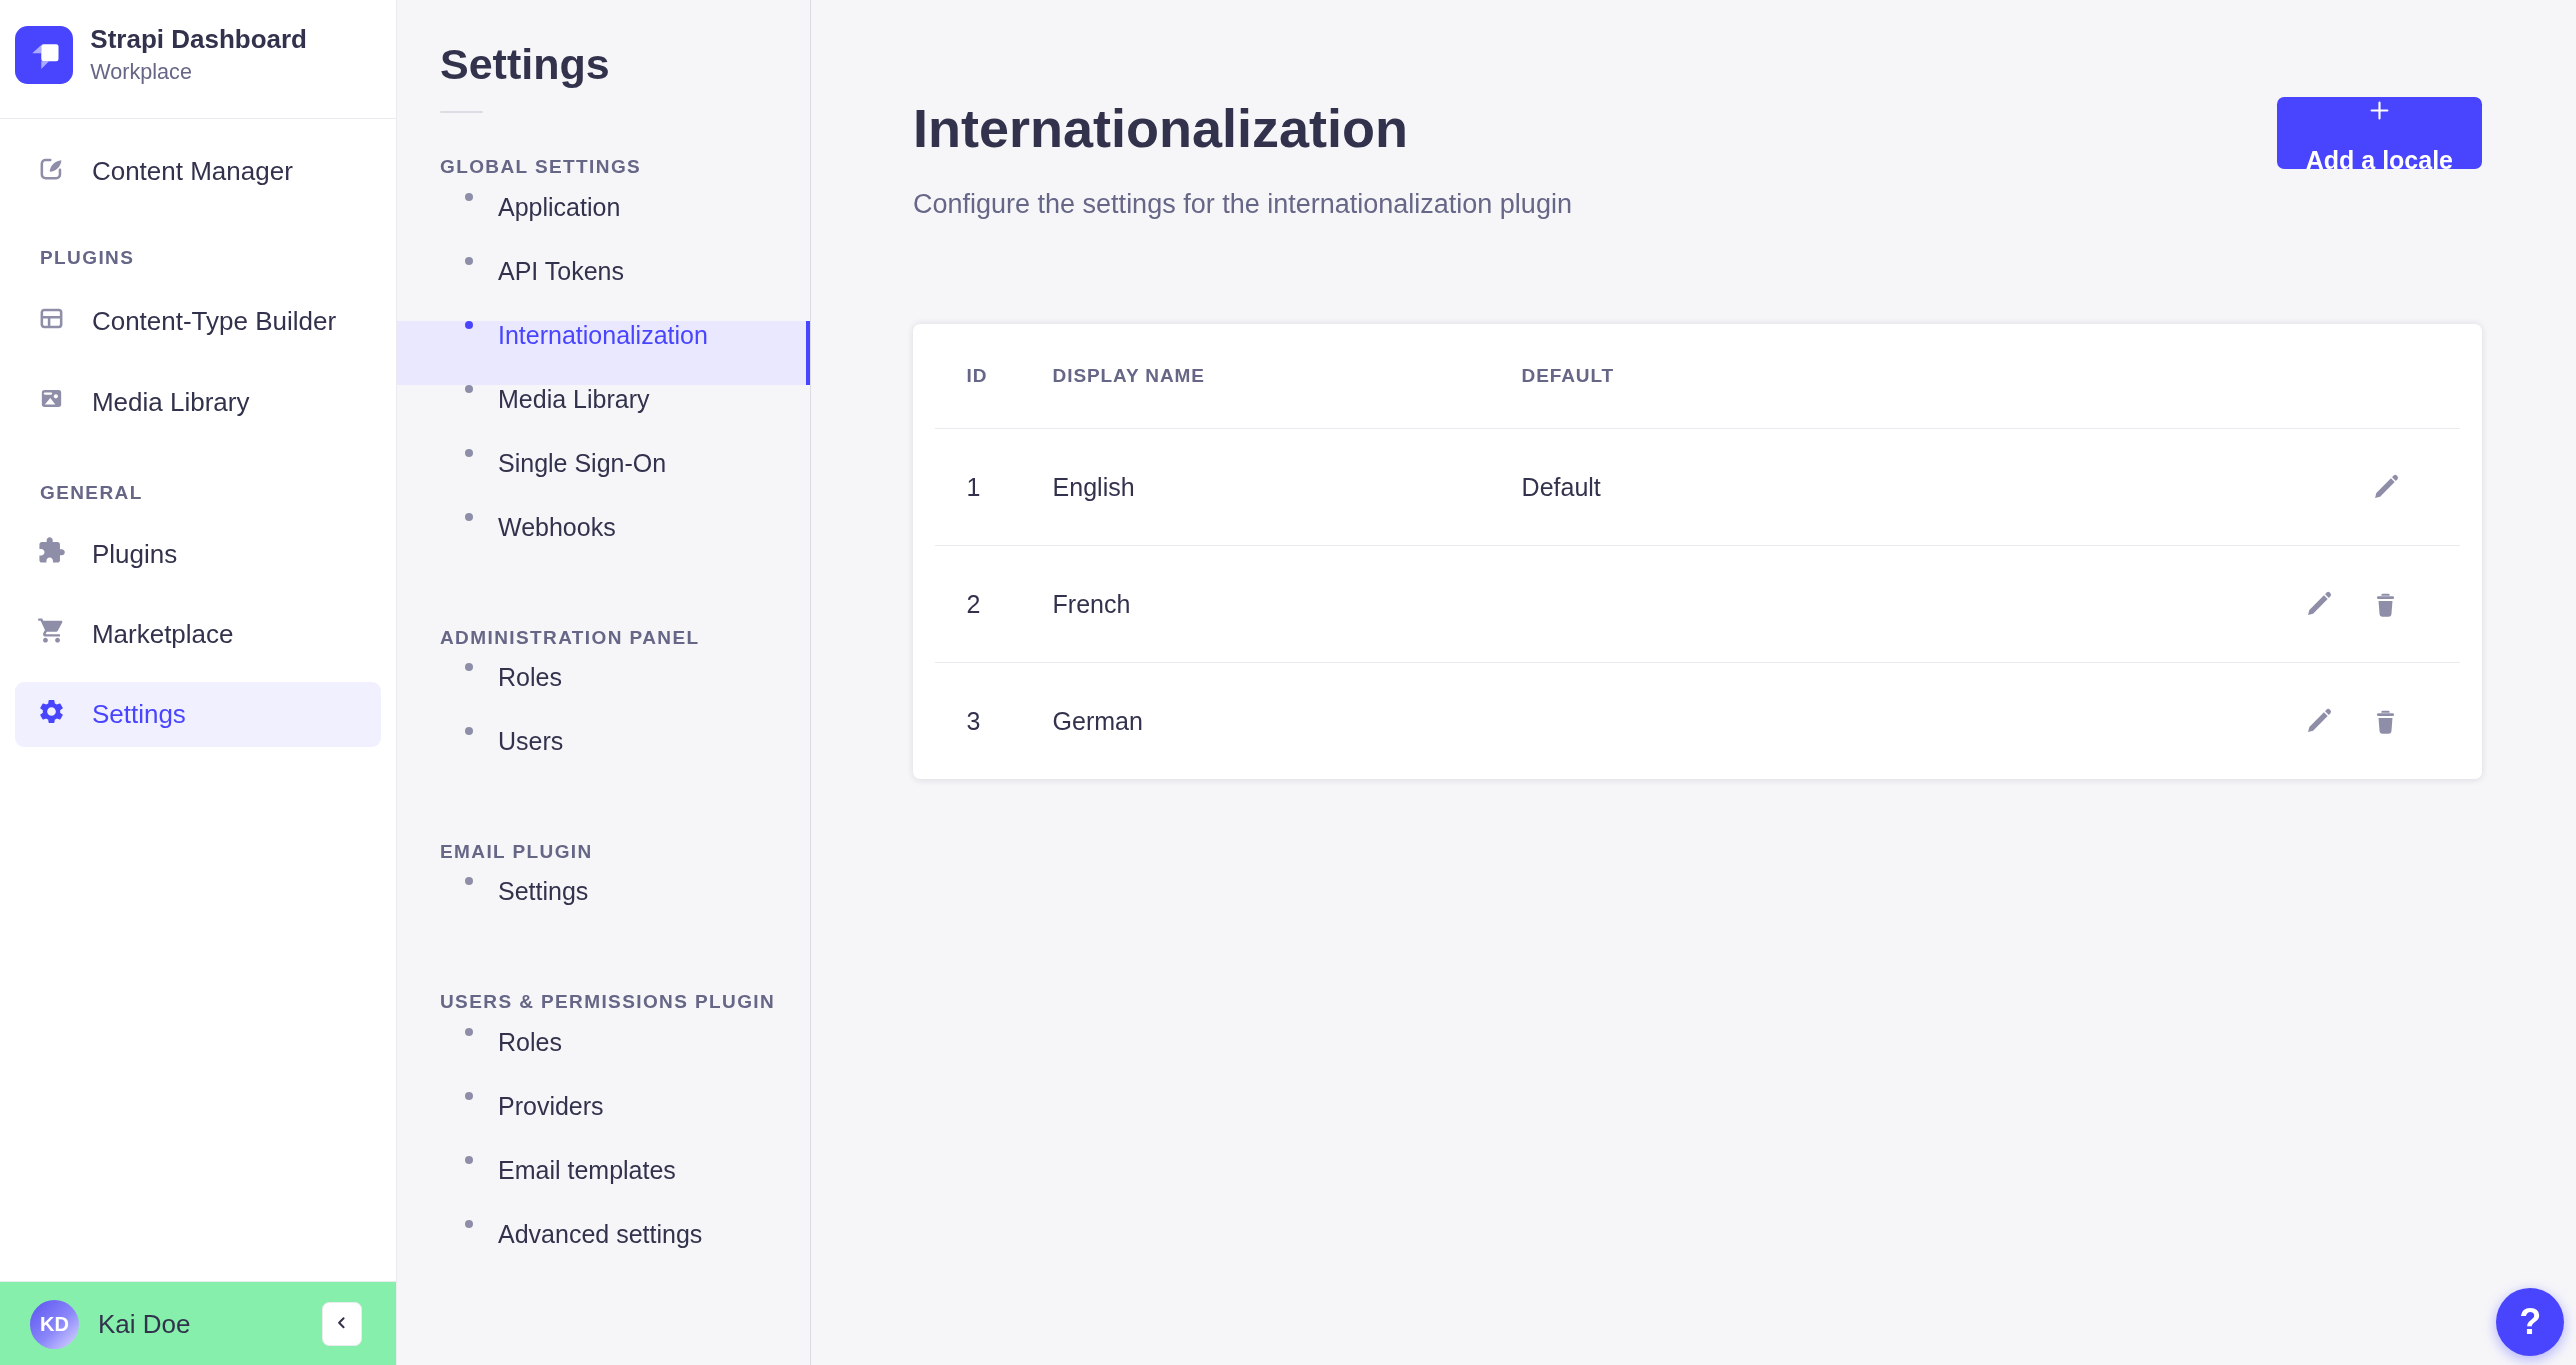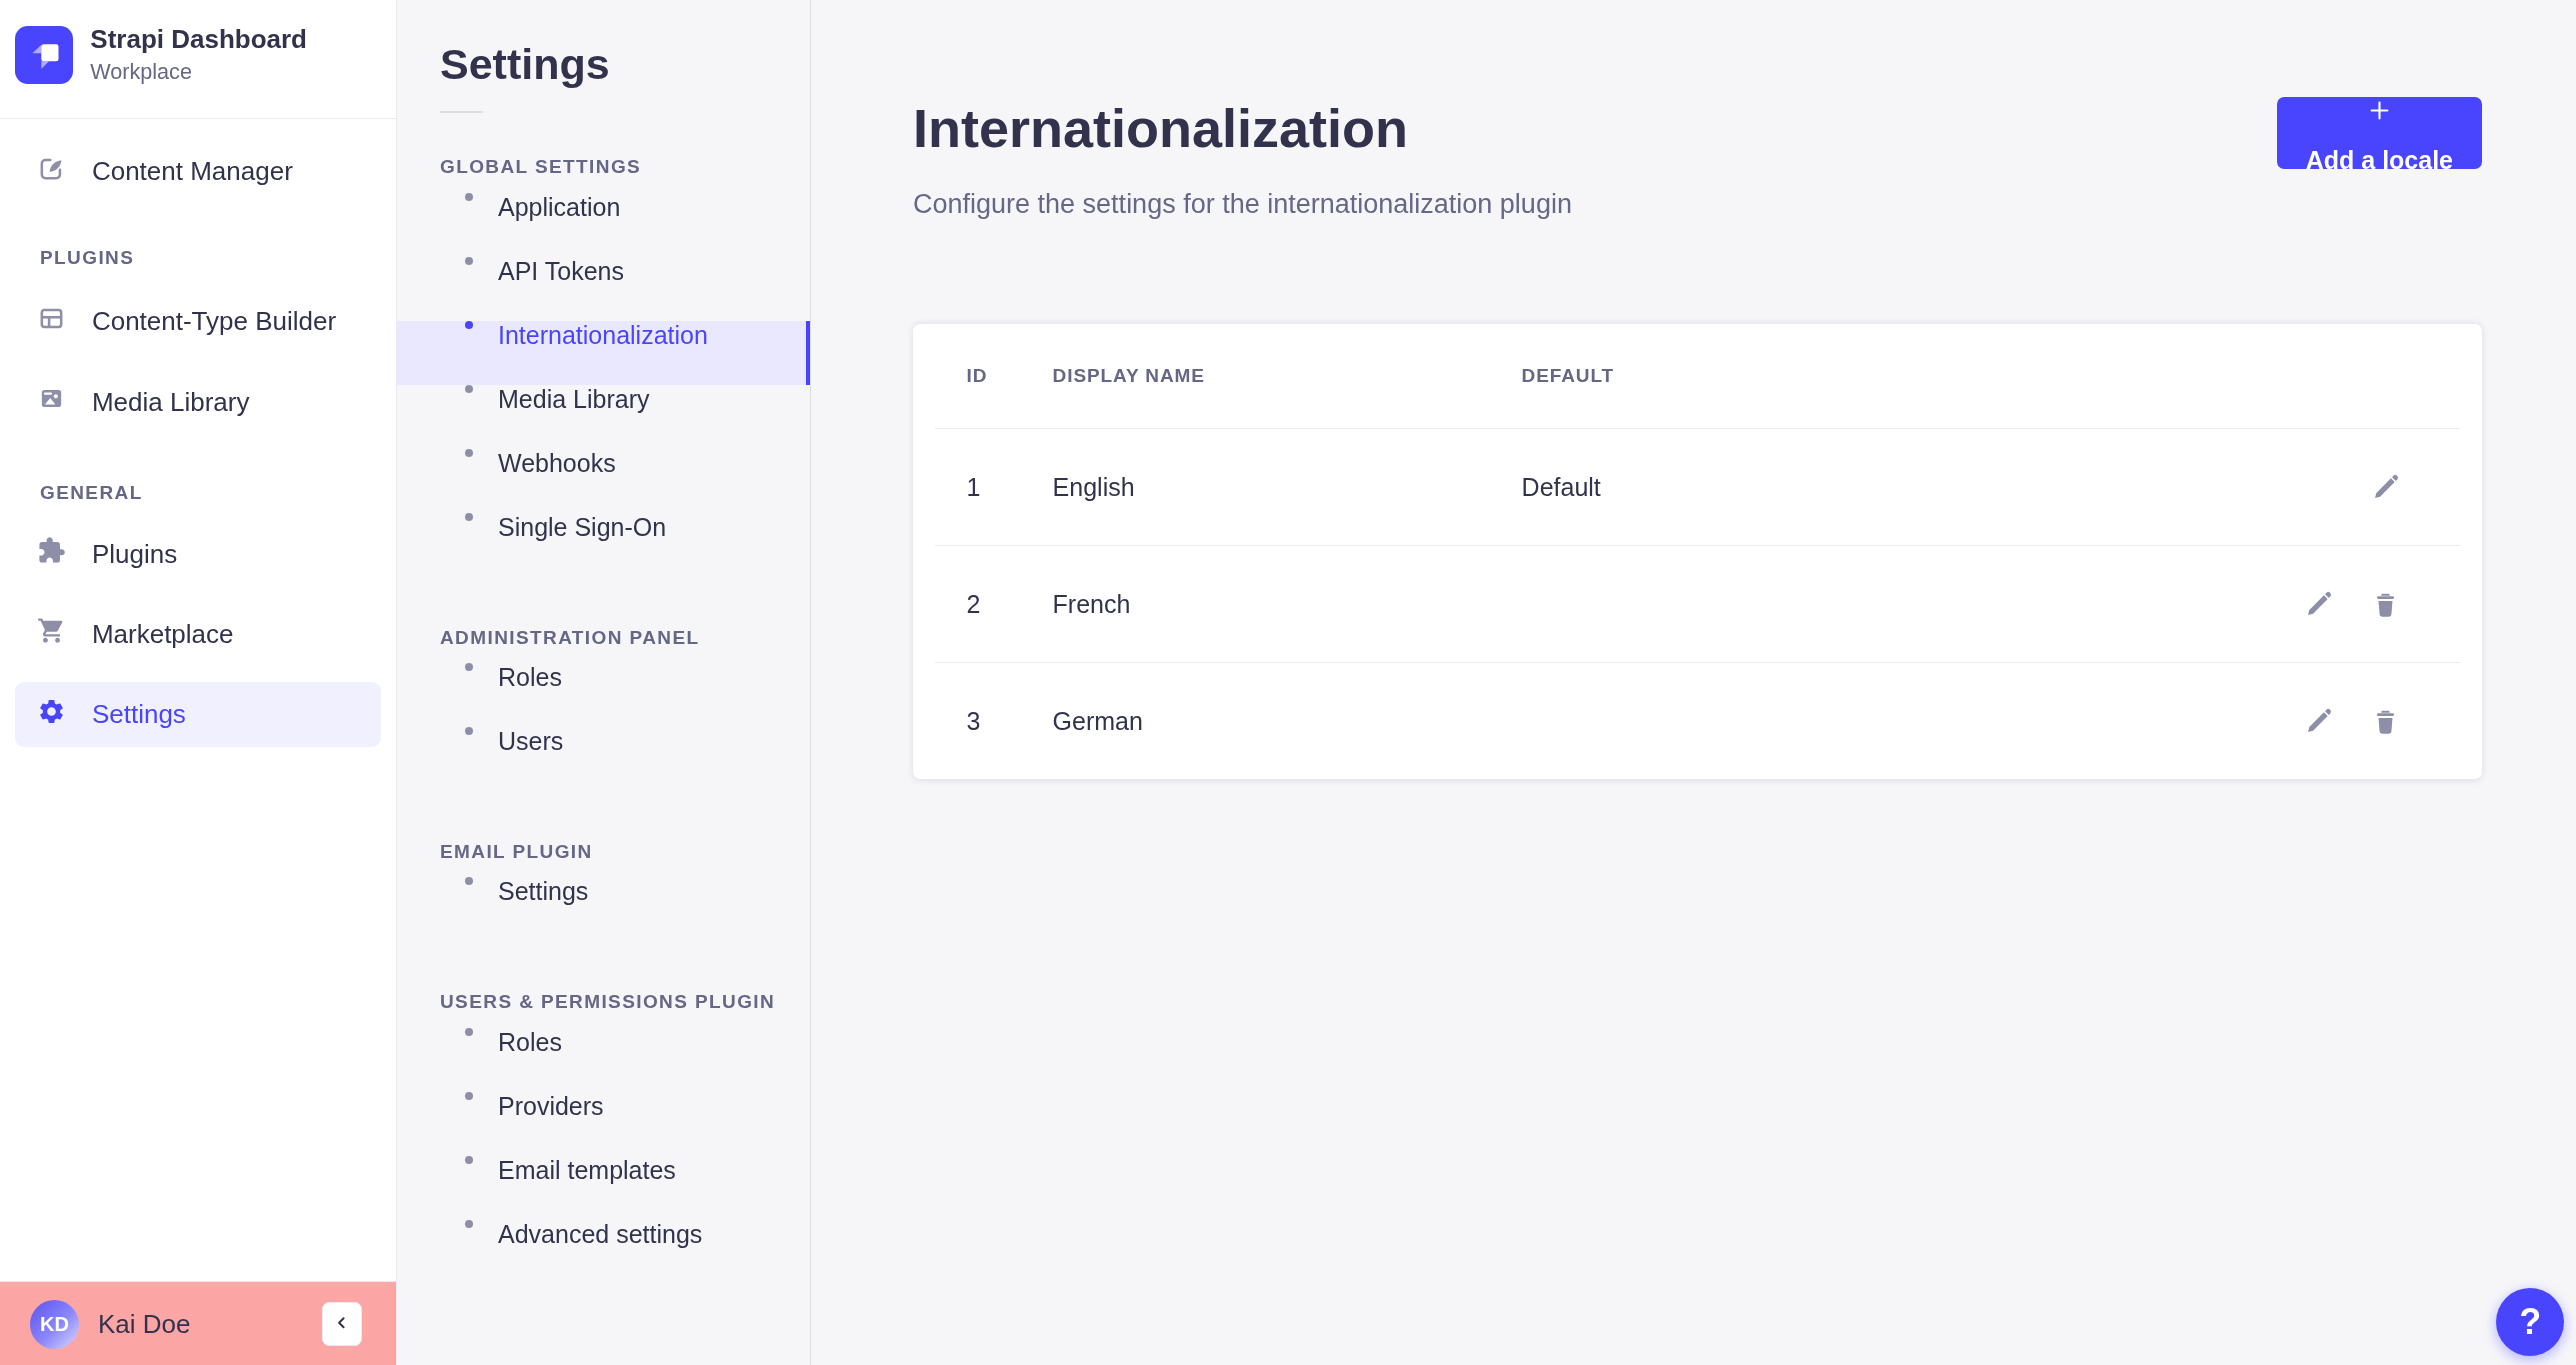--- a/index.html
+++ b/index.html
@@ -23,21 +23,21 @@
   .nav-list { padding-top:20px; }
   .nav-item { height:65px; display:flex; align-items:center; gap:26px; margin:0 15.3px; padding-left:21.6px;
               border-radius:9px; font-size:26px; font-weight:500; color:#32324d; text-decoration:none; cursor:pointer; }
   .nav-item + .nav-item { margin-top:15.3px; }
   .nav-item svg { width:29px; height:29px; flex-shrink:0; }
   .nav-item.active { background:#f0f0ff; color:#4945ff; }
   .nav-section-title { font-size:19px; font-weight:700; letter-spacing:1.4px; color:#666687; padding-left:40px; }
   .mt48 { margin-top:43px; } .mt52 { margin-top:47px; } .mt22 { margin-top:20px !important; } .mt20 { margin-top:18px !important; }
 
   .nav-footer { position:absolute; left:0; right:0; bottom:0; height:85px; border-top:0.9px solid #eaeaef;
-                display:flex; align-items:center; padding:0 34px 0 30px; background:#fca5a5; }
+                display:flex; align-items:center; padding:0 34px 0 30px; background:#86efac; }
   .avatar { width:49px; height:49px; border-radius:50%; background:linear-gradient(135deg,#5a52f0 0%,#8b87fa 55%,#dcdbff 100%);
             color:#fff; font-size:20px; font-weight:700; display:flex; align-items:center; justify-content:center; }
   .user-name { margin-left:19px; font-size:26px; color:#32324d; }
   .collapse-btn { margin-left:auto; width:40px; height:44px; border:0.9px solid #eaeaef; border-radius:7.2px;
                   background:#fff; display:flex; align-items:center; justify-content:center; cursor:pointer; }
 
   
   .sub-nav { width:414px; flex-shrink:0; background:#f6f6f9; border-right:1.8px solid #dcdce4; overflow:hidden; }
   .subnav-title { padding:40px 43px 0; font-size:43px; font-weight:700; color:#32324d; }
   .subnav-divider { width:43px; height:2.7px; border-radius:1.8px; background:#dcdce4; margin:21.6px 0 0 43px; }
@@ -193,25 +193,25 @@
       <a class="subnav-item active">
         <span class="dot"></span>
         <span>Internationalization</span>
       </a>
       <a class="subnav-item">
         <span class="dot"></span>
         <span>Media Library</span>
       </a>
       <a class="subnav-item">
         <span class="dot"></span>
+        <span>Single Sign-On</span>
+      </a>
+      <a class="subnav-item">
+        <span class="dot"></span>
         <span>Webhooks</span>
-      </a>
-      <a class="subnav-item">
-        <span class="dot"></span>
-        <span>Single Sign-On</span>
       </a>
     </div>
 
     <div class="subnav-section-title later">ADMINISTRATION PANEL</div>
     <div class="subnav-list">
       <a class="subnav-item">
         <span class="dot"></span>
         <span>Roles</span>
       </a>
       <a class="subnav-item">

